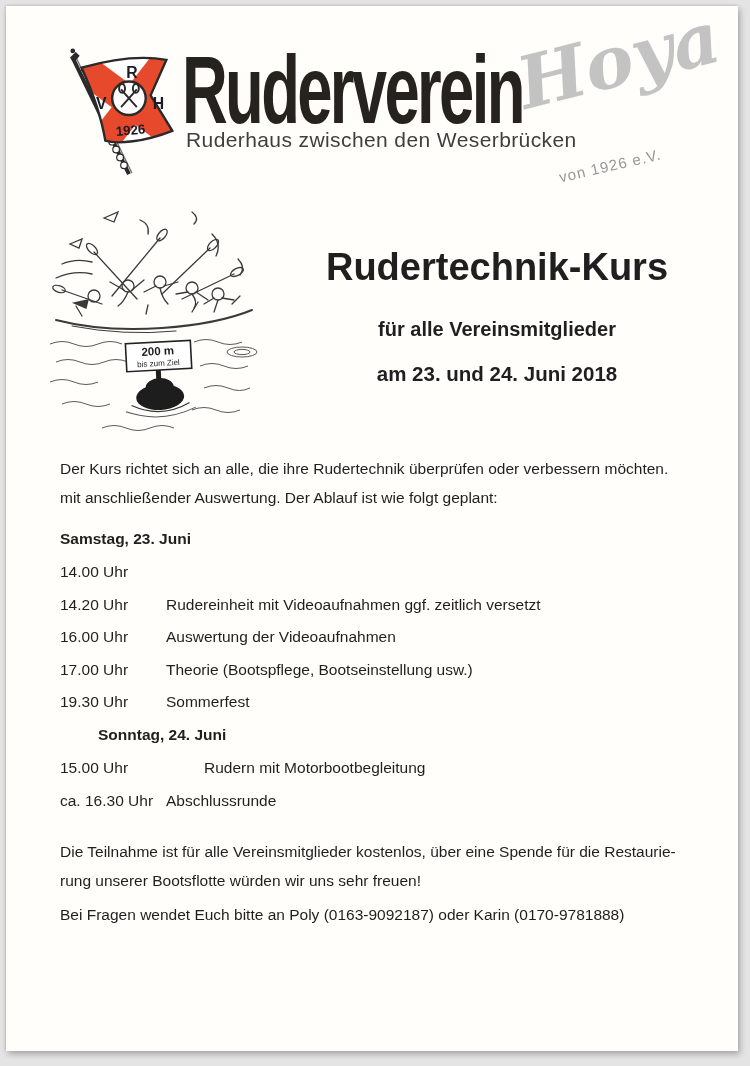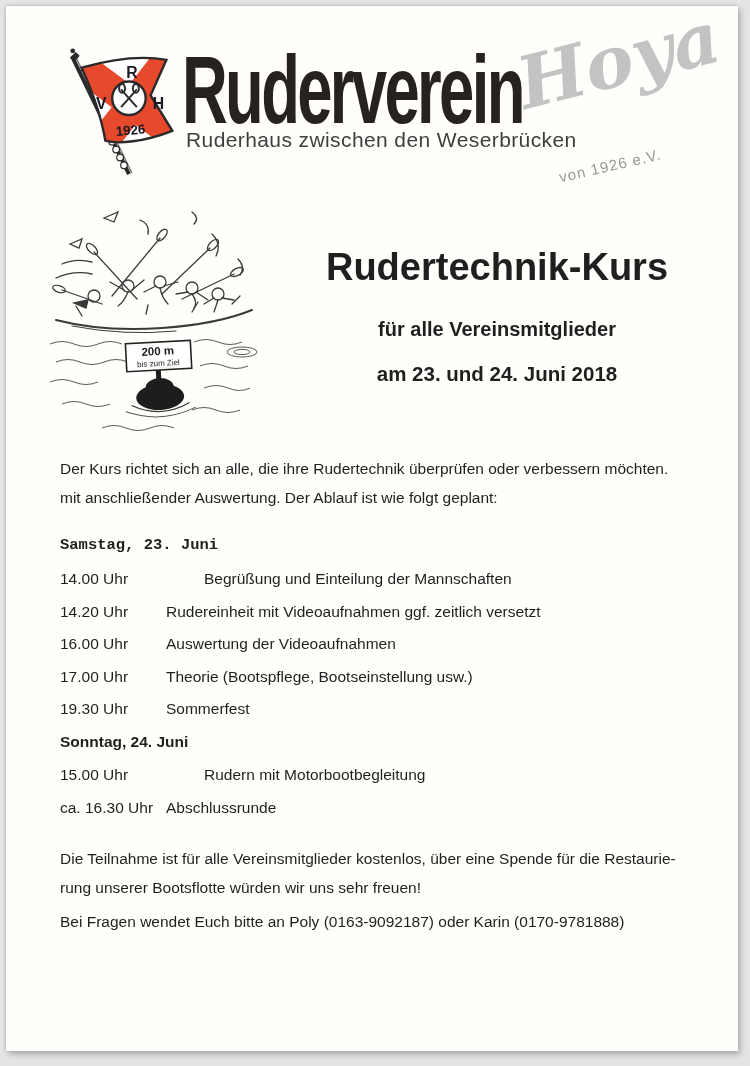--- a/index.html
+++ b/index.html
@@ -45,22 +45,22 @@
   .title-main{font-size:38px;line-height:46px;font-weight:bold;margin:0;white-space:nowrap;}
   .title-sub{font-size:20px;line-height:34px;font-weight:bold;margin:22px 0 0 0;white-space:nowrap;}
   .title-date{font-size:20.5px;line-height:26px;font-weight:bold;margin:15px 0 0 0;white-space:nowrap;}
   
   .content{
     position:absolute;left:54px;top:448px;width:640px;
     font-size:15.5px;line-height:29px;
   }
   .line{white-space:nowrap;}
   .sec-head{font-weight:bold;white-space:nowrap;}
-  .sec-head.first{margin-top:19px;font-family:Liberation Mono, monospace;}
-  .sec-head.later{margin-top:4px;}
+  .sec-head.first{margin-top:12px;}
+  .sec-head.later{margin-top:4px;margin-left:38px;}
   .row{display:flex;margin-top:3.5px;white-space:nowrap;}
   .row.first{margin-top:4px;gap:38px;}
   .row .t{width:106px;flex:none;}
   .closing{margin-top:22.5px;}
   .contact{margin-top:5px;white-space:nowrap;}
   svg text{font-family:"Liberation Sans",sans-serif;}
 </style>
 </head>
 <body>
 
@@ -190,21 +190,20 @@
 
   <div class="content">
 
     <div class="line">Der Kurs richtet sich an alle, die ihre Rudertechnik überprüfen oder verbessern möchten.</div>
     <div class="line">mit anschließender Auswertung. Der Ablauf ist wie folgt geplant:</div>
 
     <div class="sec-head first">Samstag, 23. Juni</div>
 
     <div class="row first">
       <span class="t">14.00 Uhr</span>
-      <span>Begrüßung und Einteilung der Mannschaften</span>
     </div>
     <div class="row">
       <span class="t">14.20 Uhr</span>
       <span>Rudereinheit mit Videoaufnahmen ggf. zeitlich versetzt</span>
     </div>
     <div class="row">
       <span class="t">16.00 Uhr</span>
       <span>Auswertung der Videoaufnahmen</span>
     </div>
     <div class="row">

